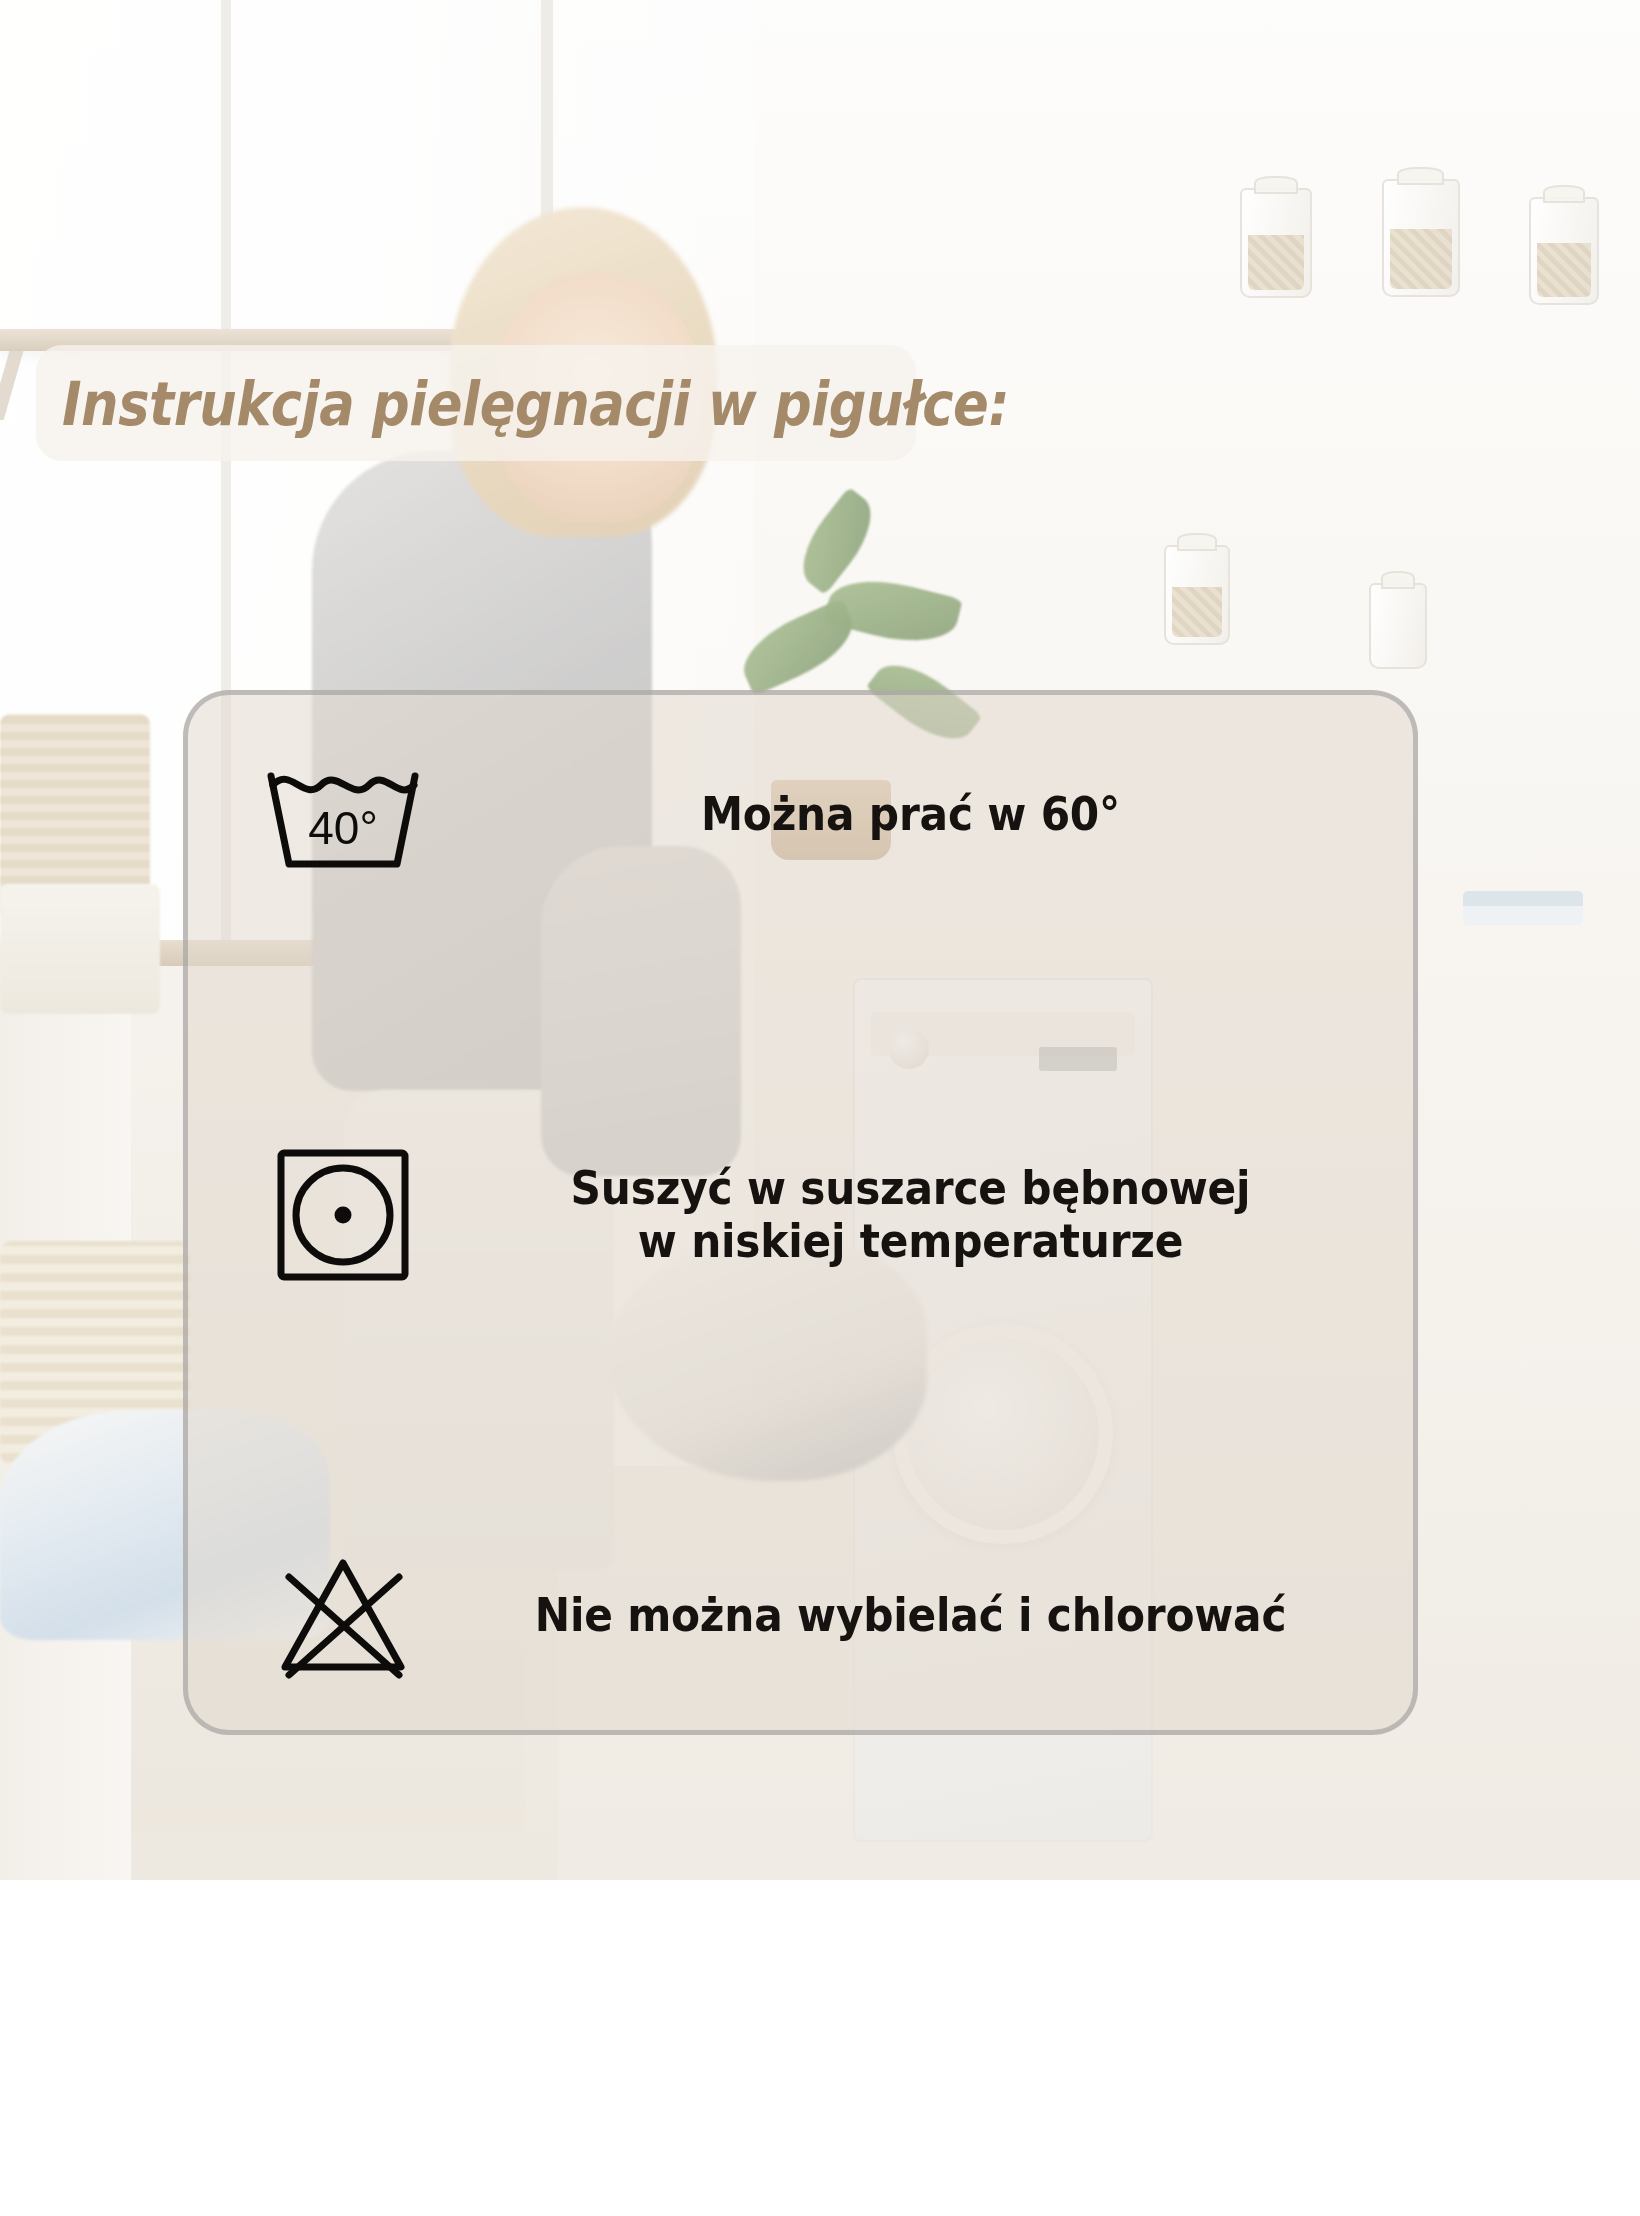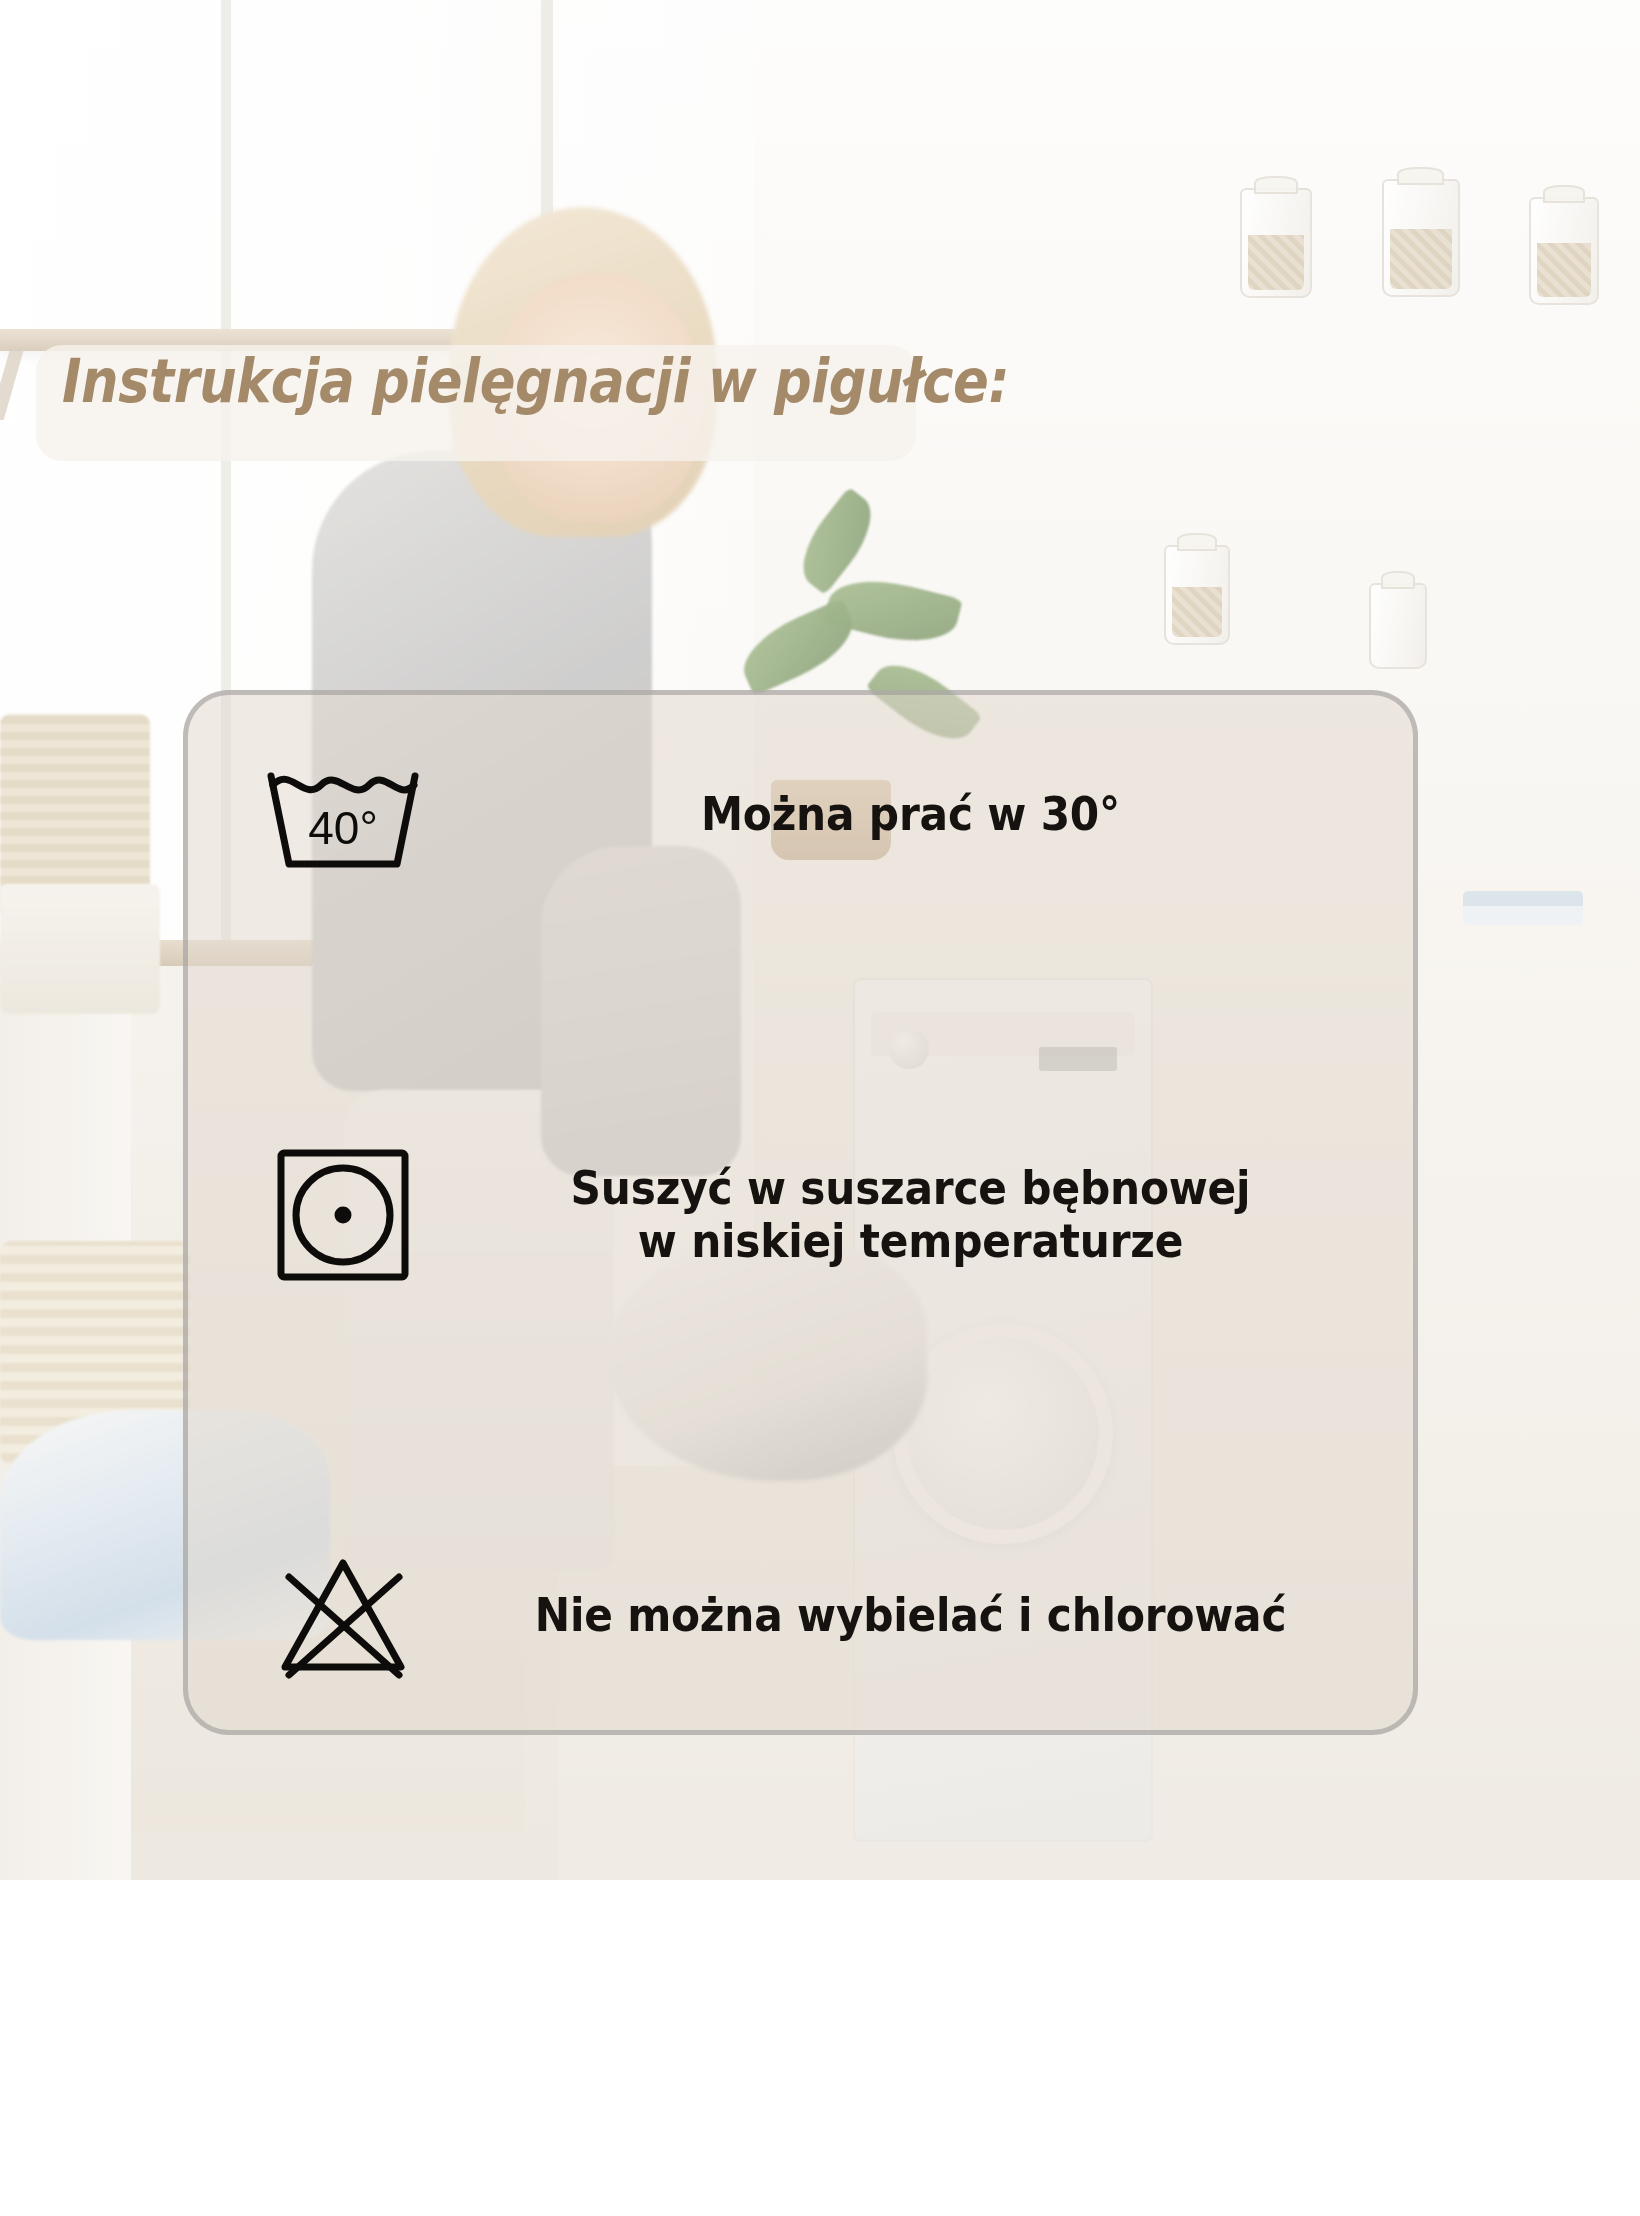--- a/index.html
+++ b/index.html
@@ -201,21 +201,21 @@
   
   #title-pill {
     position: absolute;
     left: 36px;
     top: 345px;
     width: 880px;
     height: 116px;
     background: rgba(246,243,238,.80);
     border-radius: 26px;
     display: flex;
-    align-items: flex-start;
+    align-items: center;
     padding: 0 26px;
   }
   #title-text {
     font-family: "DejaVu Sans Condensed", "Liberation Sans Narrow", "Liberation Sans", sans-serif;
     font-size: 61px;
     font-weight: 700;
     font-style: italic;
     letter-spacing: -.5px;
     color: #a58a6a;
     white-space: nowrap;
@@ -335,21 +335,21 @@
 
     <div class="care-row">
       <div class="icon-cell">
         <svg width="168" height="120" viewBox="0 0 168 120">
           <path d="M12 22 L30 110 L138 110 L156 22" fill="none" stroke="#0d0c0a" stroke-width="7" stroke-linecap="round" stroke-linejoin="round"></path>
           <path d="M14 31 C31 12, 45 48, 62 31 C79 14, 93 48, 110 31 C127 14, 139 48, 155 31" fill="none" stroke="#0d0c0a" stroke-width="7" stroke-linecap="round"></path>
           <text x="84" y="90" text-anchor="middle" font-family="'Liberation Sans', sans-serif" font-size="46" fill="#0d0c0a">40°</text>
         </svg>
       </div>
       <div class="care-label">
-        <span>Można prać w 30°</span>
+        <span>Można prać w 60°</span>
       </div>
     </div>
 
     <div class="care-row">
       <div class="icon-cell">
         <svg width="136" height="136" viewBox="0 0 136 136">
           <rect x="6" y="6" width="124" height="124" rx="3" fill="none" stroke="#0d0c0a" stroke-width="7"></rect>
           <circle cx="68" cy="68" r="47" fill="none" stroke="#0d0c0a" stroke-width="7"></circle>
           <circle cx="68" cy="68" r="8.5" fill="#0d0c0a"></circle>
         </svg>

